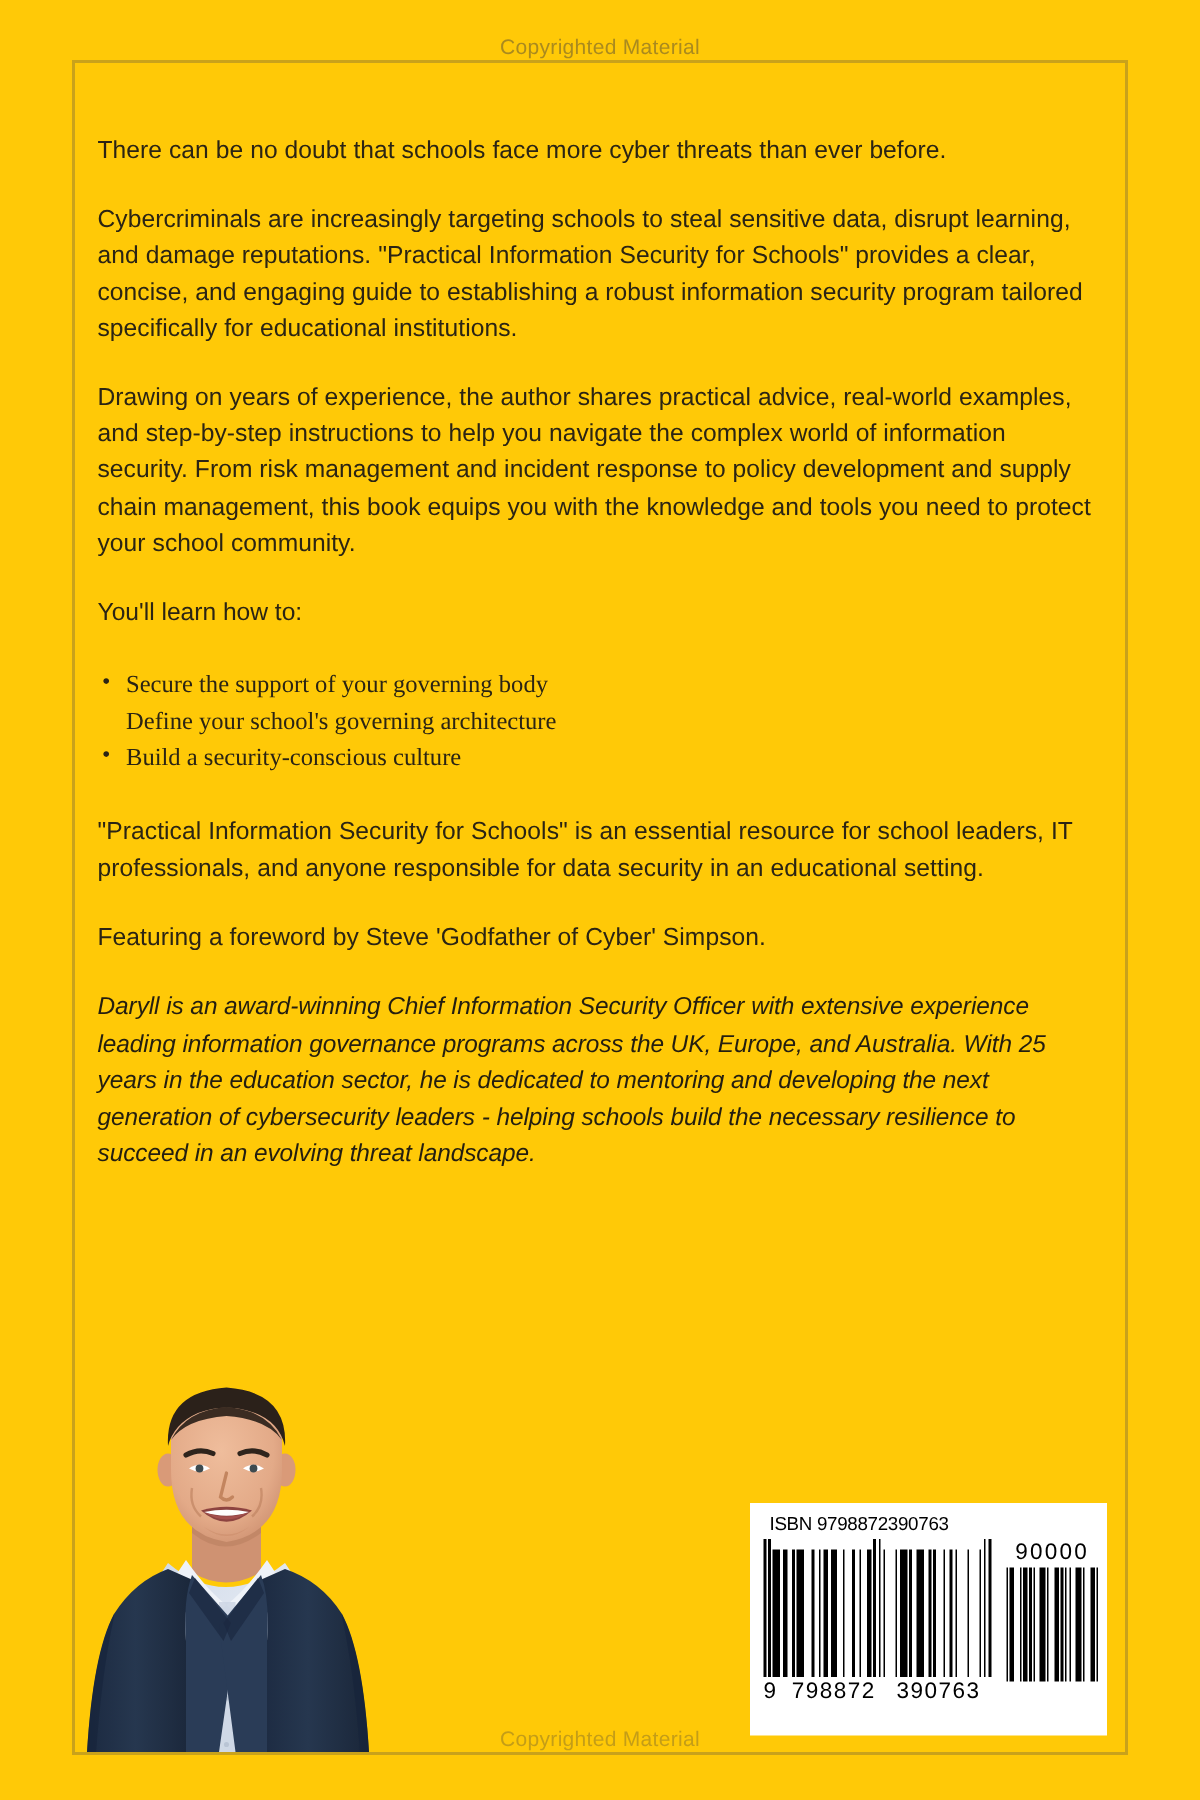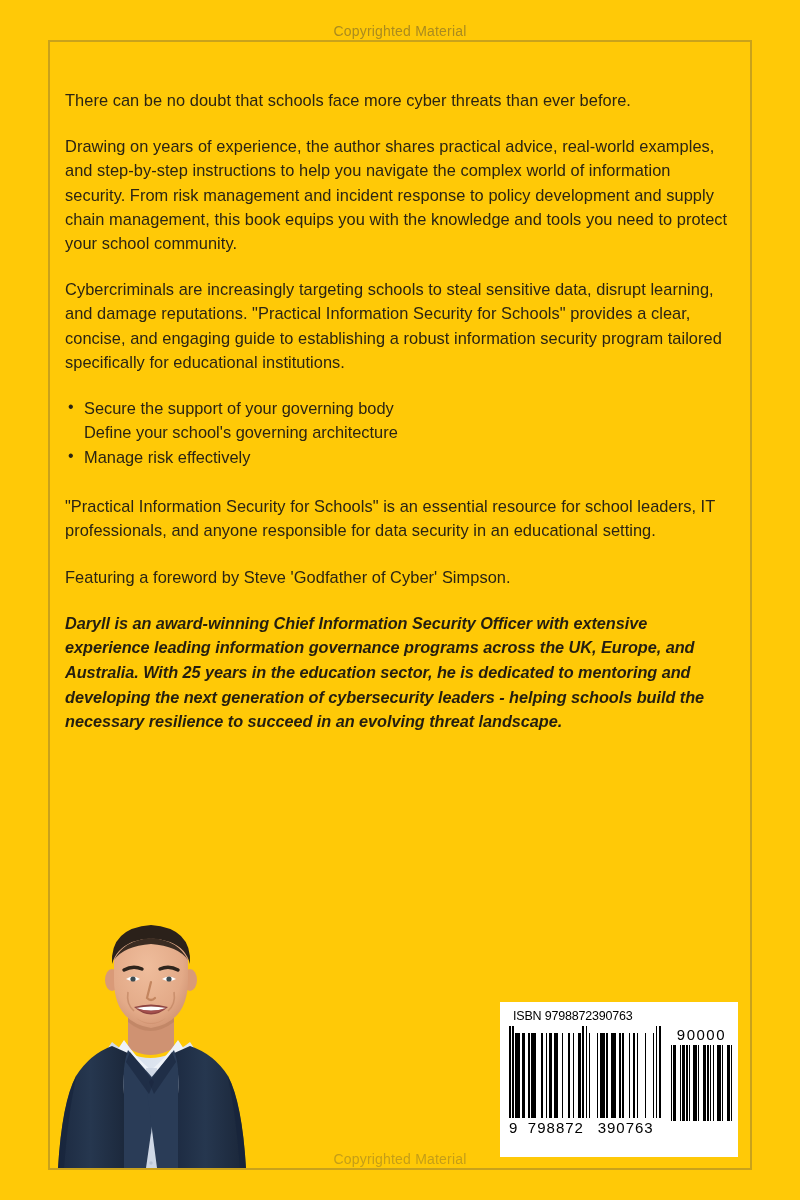--- a/index.html
+++ b/index.html
@@ -74,20 +74,21 @@
     font-size: 16.4px;
     line-height: 24.2px;
     margin: 0 0 24px 0;
     color: #2b2414;
   }
 
   ul.learn-list {
     list-style: none;
     margin: 0 0 25px 0;
     padding: 0;
+    font-family: Liberation Serif, serif;
   }
   ul.learn-list li {
     font-size: 16.4px;
     line-height: 24.4px;
     color: #2b2414;
     position: relative;
     padding-left: 19px;
   }
   ul.learn-list li::before {
     content: "\2022";
@@ -99,21 +100,21 @@
   }
   ul.learn-list li.subline {
     padding-left: 19px;
   }
   ul.learn-list li.subline::before { content: ""; }
 
   .bio {
     font-size: 16.3px;
     line-height: 24.6px;
     font-style: italic;
-    font-weight: bold;
+    font-weight: normal;
     color: #241e10;
     margin: 0;
     letter-spacing: -0.05px;
   }
 
   
   .author-photo {
     position: absolute;
     left: 50px;
     top: 918px;
@@ -198,29 +199,30 @@
 <div class="cover">
 
   <div class="watermark watermark-top">Copyrighted Material</div>
 
   <div class="frame"></div>
 
   <div class="blurb">
 
     <p class="para">There can be no doubt that schools face more cyber threats than ever before.</p>
 
+    <p class="para">Cybercriminals are increasingly targeting schools to steal sensitive data, disrupt learning, and damage reputations. "Practical Information Security for Schools" provides a clear, concise, and engaging guide to establishing a robust information security program tailored specifically for educational institutions.</p>
+
     <p class="para">Drawing on years of experience, the author shares practical advice, real-world examples, and step-by-step instructions to help you navigate the complex world of information security. From risk management and incident response to policy development and supply chain management, this book equips you with the knowledge and tools you need to protect your school community.</p>
 
-    <p class="para">Cybercriminals are increasingly targeting schools to steal sensitive data, disrupt learning, and damage reputations. "Practical Information Security for Schools" provides a clear, concise, and engaging guide to establishing a robust information security program tailored specifically for educational institutions.</p>
-
+    <p class="learn-intro">You'll learn how to:</p>
 
     <ul class="learn-list">
       <li>Secure the support of your governing body</li>
       <li class="subline">Define your school's governing architecture</li>
-      <li>Manage risk effectively</li>
+      <li>Build a security-conscious culture</li>
     </ul>
 
     <p class="para">"Practical Information Security for Schools" is an essential resource for school leaders, IT professionals, and anyone responsible for data security in an educational setting.</p>
 
     <p class="para tight">Featuring a foreword by Steve 'Godfather of Cyber' Simpson.</p>
 
     <p class="bio">Daryll is an award-winning Chief Information Security Officer with extensive experience leading information governance programs across the UK, Europe, and Australia. With 25 years in the education sector, he is dedicated to mentoring and developing the next generation of cybersecurity leaders - helping schools build the necessary resilience to succeed in an evolving threat landscape.</p>
   </div>
 
   <div class="author-photo">

